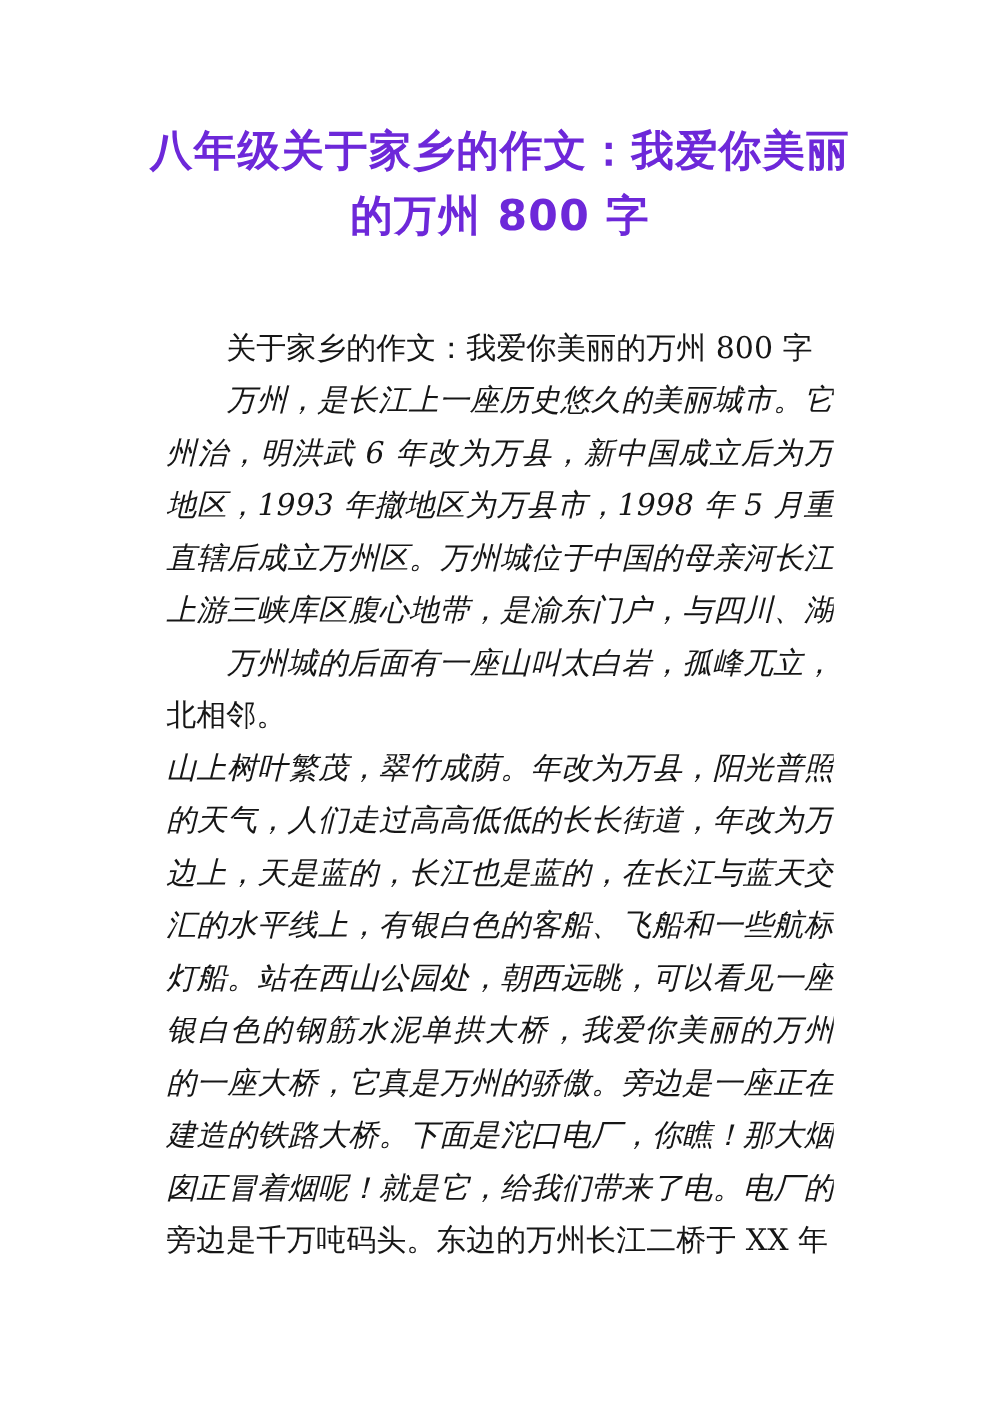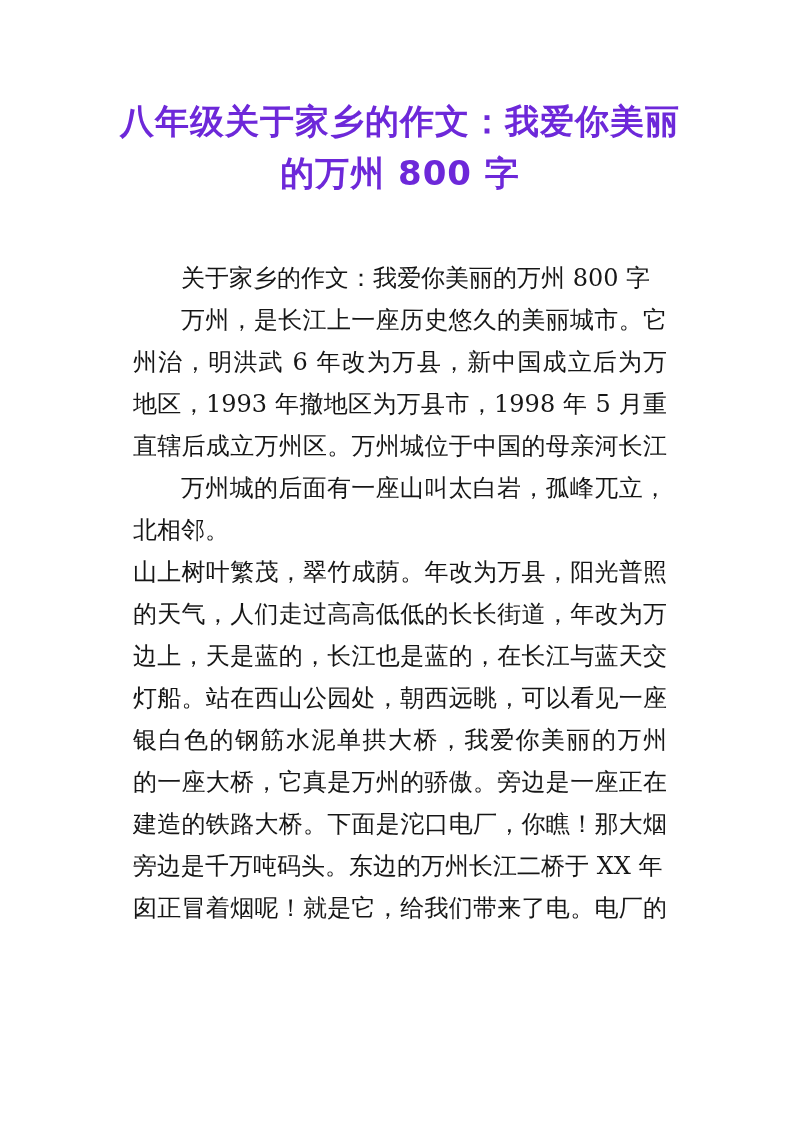--- a/index.html
+++ b/index.html
@@ -42,41 +42,44 @@
     height: 42px;
     overflow: hidden;
   }
   .bodyline.indent {
     text-indent: 2em;
   }
   .bodyline.fill {
     text-align: justify;
     text-align-last: justify;
     text-justify: inter-ideograph;
+    font-style: italic;
   }
 </style>
 </head>
 <body>
 
 <div class="page">
   <div class="doc-title">
     <div>八年级关于家乡的作文：我爱你美丽</div>
     <div>的万州 800 字</div>
   </div>
   <div class="doc-body">
       <div class="bodyline indent">关于家乡的作文：我爱你美丽的万州 800 字</div>
       <div class="bodyline indent fill">万州，是长江上一座历史悠久的美丽城市。它</div>
       <div class="bodyline fill">州治，明洪武 6 年改为万县，新中国成立后为万县</div>
       <div class="bodyline fill">地区，1993 年撤地区为万县市，1998 年 5 月重庆</div>
       <div class="bodyline fill">直辖后成立万州区。万州城位于中国的母亲河长江</div>
+      <div class="bodyline fill">上游三峡库区腹心地带，是渝东门户，与四川、湖</div>
       <div class="bodyline indent fill">万州城的后面有一座山叫太白岩，孤峰兀立，</div>
       <div class="bodyline">北相邻。</div>
       <div class="bodyline fill">山上树叶繁茂，翠竹成荫。年改为万县，阳光普照</div>
       <div class="bodyline fill">的天气，人们走过高高低低的长长街道，年改为万县</div>
       <div class="bodyline fill">边上，天是蓝的，长江也是蓝的，在长江与蓝天交</div>
+      <div class="bodyline fill">汇的水平线上，有银白色的客船、飞船和一些航标</div>
       <div class="bodyline fill">灯船。站在西山公园处，朝西远眺，可以看见一座</div>
       <div class="bodyline fill">银白色的钢筋水泥单拱大桥，我爱你美丽的万州</div>
       <div class="bodyline fill">的一座大桥，它真是万州的骄傲。旁边是一座正在</div>
       <div class="bodyline fill">建造的铁路大桥。下面是沱口电厂，你瞧！那大烟</div>
+      <div class="bodyline fill">囱正冒着烟呢！就是它，给我们带来了电。电厂的</div>
       <div class="bodyline">旁边是千万吨码头。东边的万州长江二桥于 XX 年</div>
-      <div class="bodyline fill">囱正冒着烟呢！就是它，给我们带来了电。电厂的</div>
     </div>
 </div>
 
 </body></html>

